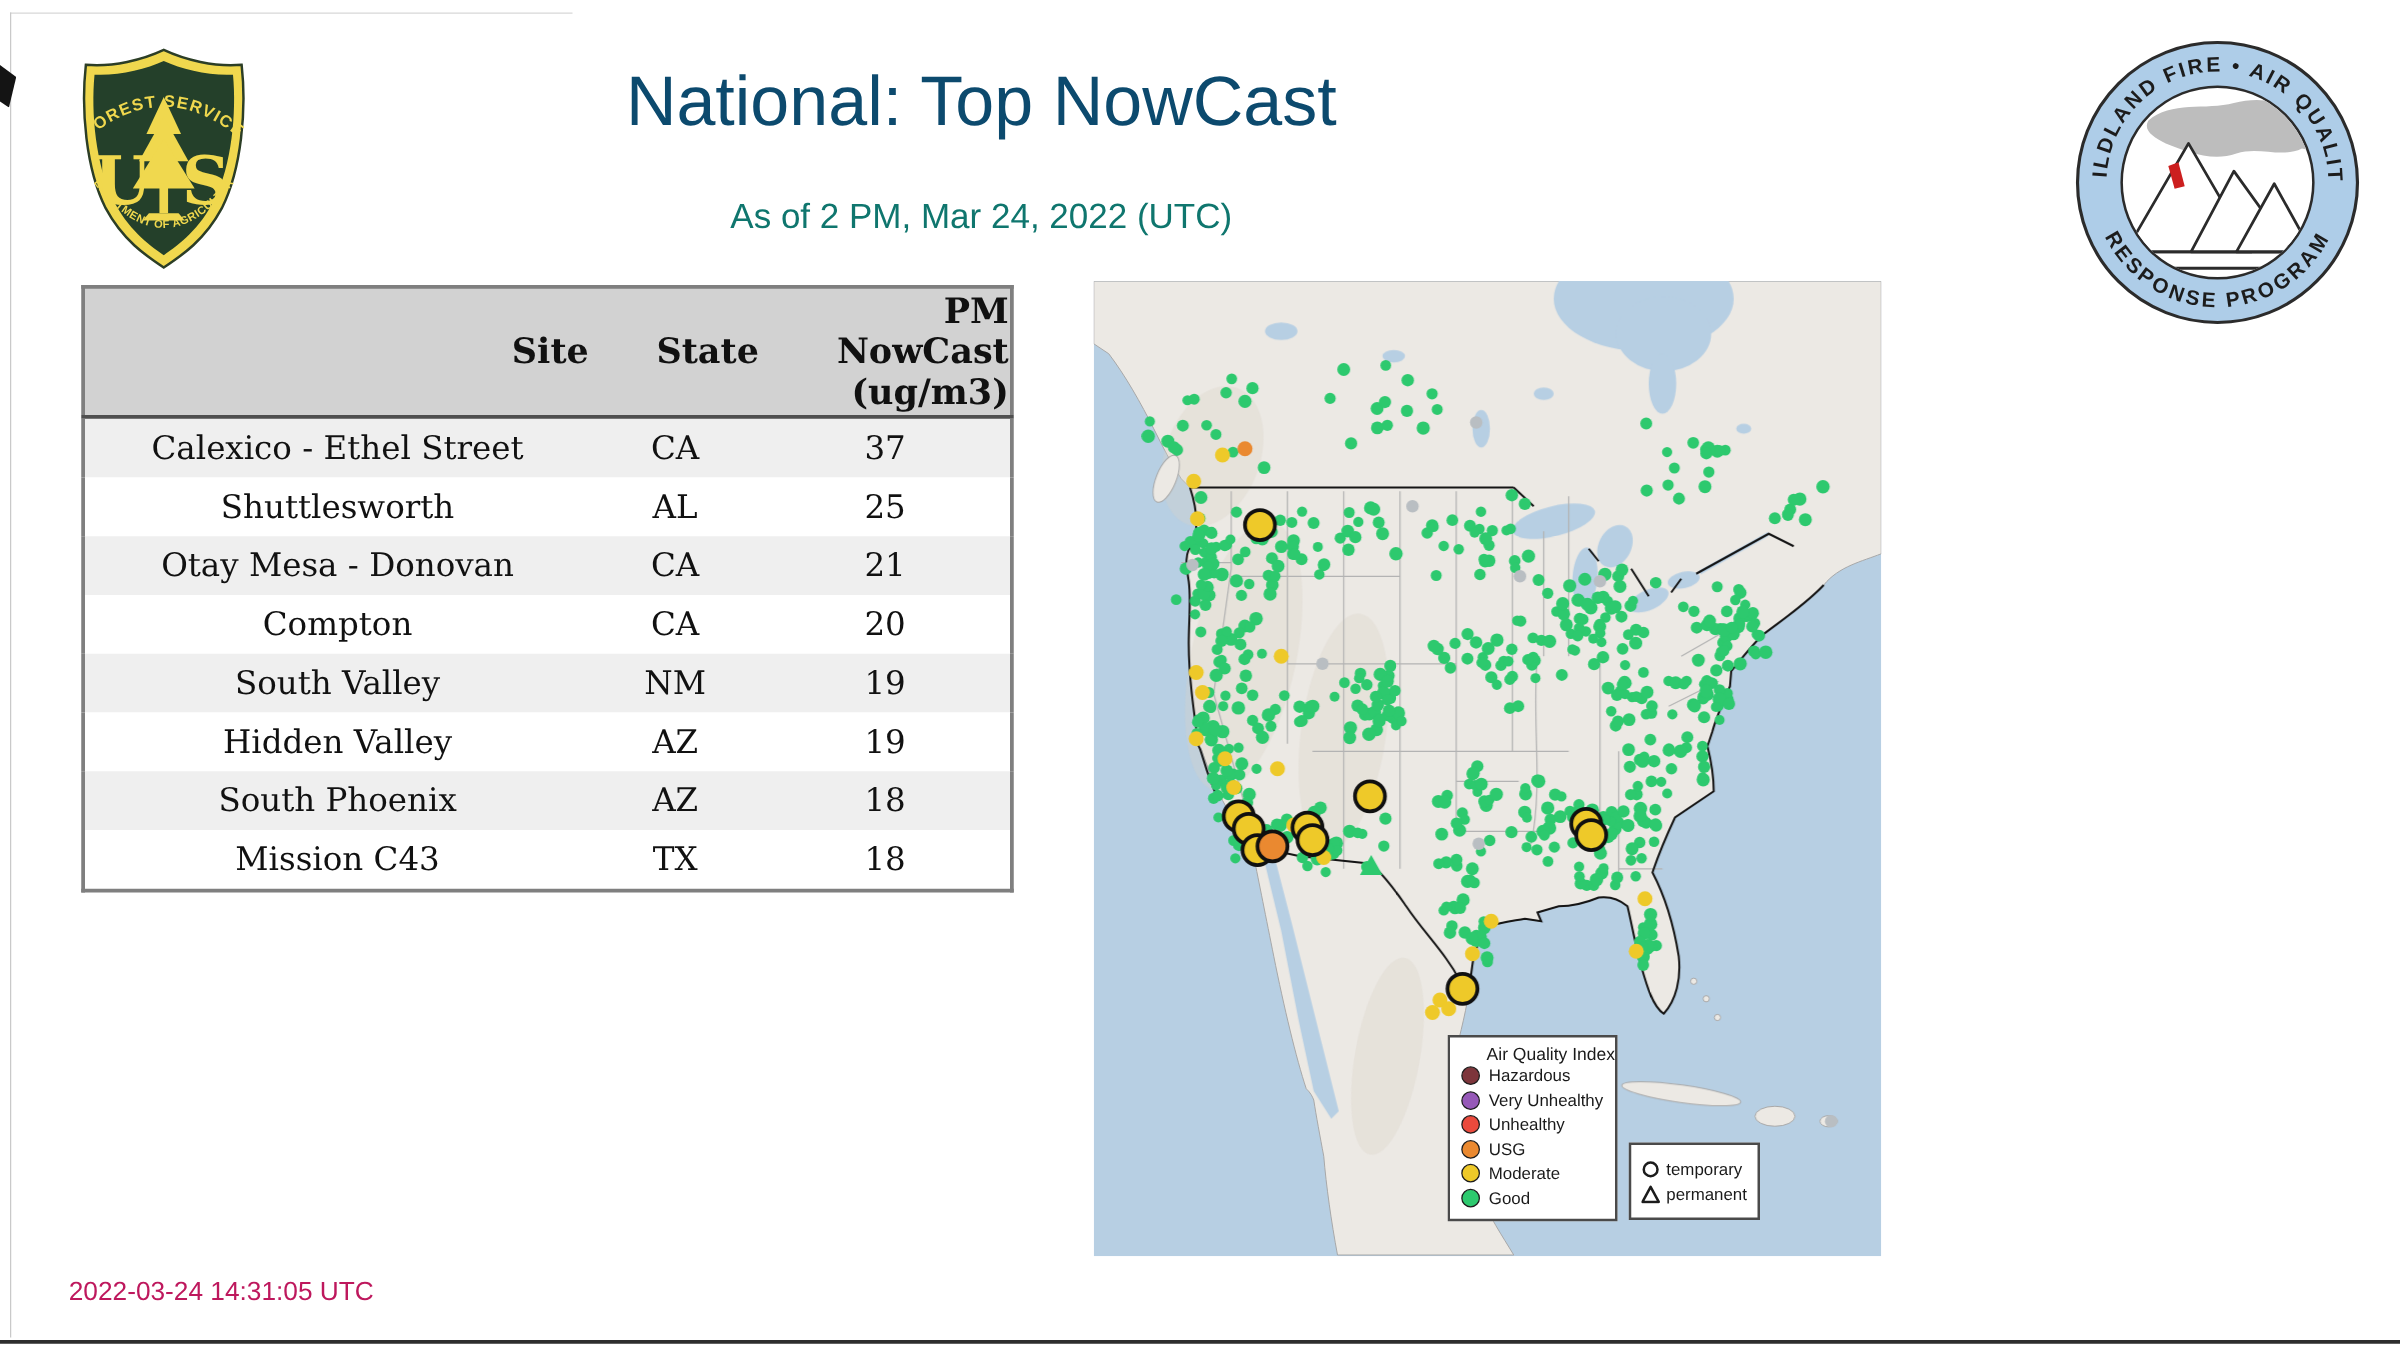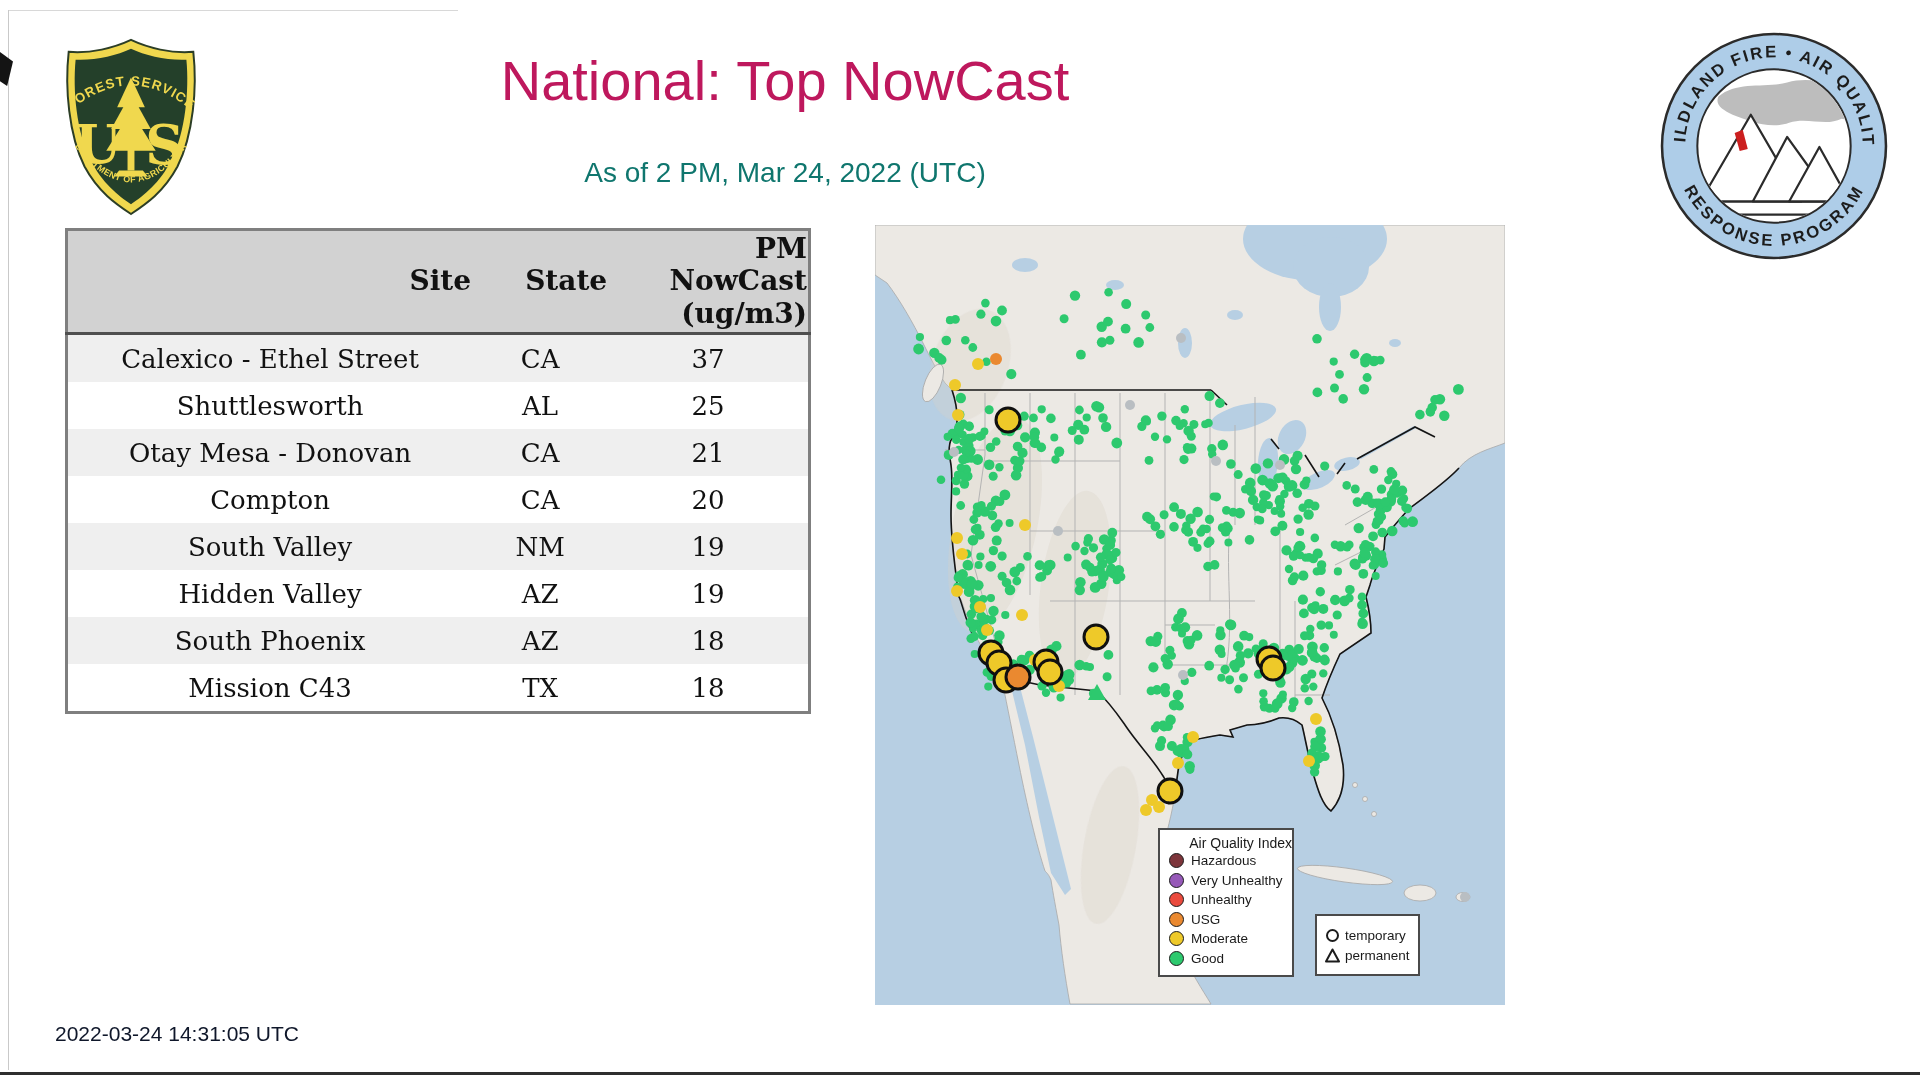--- a/index.html
+++ b/index.html
@@ -6,21 +6,21 @@
   .page{position:relative;width:1920px;height:1080px;overflow:hidden;background:#ffffff;
         font-family:"Liberation Sans",sans-serif;color:#111;}
   
   .edge-left{position:absolute;left:8px;top:10px;bottom:10px;width:1px;background:#c9c9c9;}
   .edge-top{position:absolute;left:8px;top:10px;width:450px;height:1px;background:#d8d8d8;}
   .edge-bottom{position:absolute;left:0;right:0;bottom:5px;height:3px;background:#2e2e2e;}
   .corner-mark{position:absolute;left:0;top:52px;width:13px;height:34px;background:#141414;
         clip-path:polygon(0 0,100% 28%,55% 100%,0 86%);}
   
   .title-wrap{position:absolute;left:385px;top:48px;width:800px;text-align:center;}
-  .main-title{font-size:56px;letter-spacing:0;color:#be185d;}
+  .main-title{font-size:56px;letter-spacing:0;color:#0c4a6e;}
   .subtitle{margin-top:44px;font-size:28px;color:#0f766e;}
   
   .fs-logo{position:absolute;left:55px;top:36px;width:152px;height:180px;}
   .wf-logo{position:absolute;left:1660px;top:32px;width:228px;height:228px;}
   
   .site-table{position:absolute;left:65px;top:228px;width:746px;border-collapse:collapse;
       border:3px solid #7f7f7f;font-family:"DejaVu Serif","Liberation Serif",serif;}
   .site-table thead th{background:#d2d2d2;border-bottom:3px solid #4f4f4f;font-size:28px;
       font-weight:bold;height:99px;text-align:right;vertical-align:middle;white-space:pre-line;line-height:1.15;}
   .site-table thead th:nth-child(1){width:410px;}
@@ -36,21 +36,21 @@
       border:2px solid #4a4a4a;box-sizing:border-box;font-size:13.5px;color:#1a1a1a;}
   .aqi-legend .lg-title{text-align:right;padding-top:5px;font-size:14px;}
   .aqi-legend .lg-row{display:flex;align-items:center;height:19.5px;padding-left:9px;}
   .lg-swatch{width:13px;height:13px;border-radius:50%;border:1.6px solid #1c1c1c;margin-right:7px;flex:0 0 auto;}
   .tp-legend{position:absolute;left:1317px;top:914px;width:105px;height:62px;background:#fff;
       border:2px solid #4a4a4a;box-sizing:border-box;font-size:13.5px;color:#1a1a1a;
       display:flex;flex-direction:column;justify-content:center;gap:2px;padding-left:8px;}
   .tp-row{display:flex;align-items:center;height:20px;}
   .tp-sym{width:15px;height:15px;margin-right:5px;flex:0 0 auto;}
   
-  .timestamp{position:absolute;left:55px;top:1022px;font-size:21px;color:#0f172a;}
+  .timestamp{position:absolute;left:55px;top:1022px;font-size:21px;color:#be185d;}
 </style>
 </head>
 <body>
 
 <div class="page">
 
   <div class="edge-top"></div>
   <div class="edge-left"></div>
   <div class="edge-bottom"></div>
   <div class="corner-mark"></div>
@@ -996,21 +996,21 @@
             <span class="lg-swatch" style="background: rgb(238, 201, 41);"></span>
             <span>Moderate</span>
           </div>
           <div class="lg-row">
             <span class="lg-swatch" style="background: rgb(45, 201, 110);"></span>
             <span>Good</span>
           </div>
         </div>
     </div>
 
-    <div class="tp-legend" style="position:absolute;left:440px;top:689px;">
+    <div class="tp-legend" style="position:absolute;left:428px;top:689px;">
       <div id="tp-items">
           <div class="tp-row">
             <svg width="15" height="15" class="tp-sym">
               <circle cx="7.5" cy="7.5" r="5.5" fill="#fff" stroke="#1c1c1c" stroke-width="2"></circle>
             </svg>
             <span>temporary</span>
           </div>
           <div class="tp-row">
             <svg width="15" height="15" class="tp-sym">
               <polygon points="7.5,1.5 14,13.5 1,13.5" fill="#fff" stroke="#1c1c1c" stroke-width="2" stroke-linejoin="round"></polygon>

